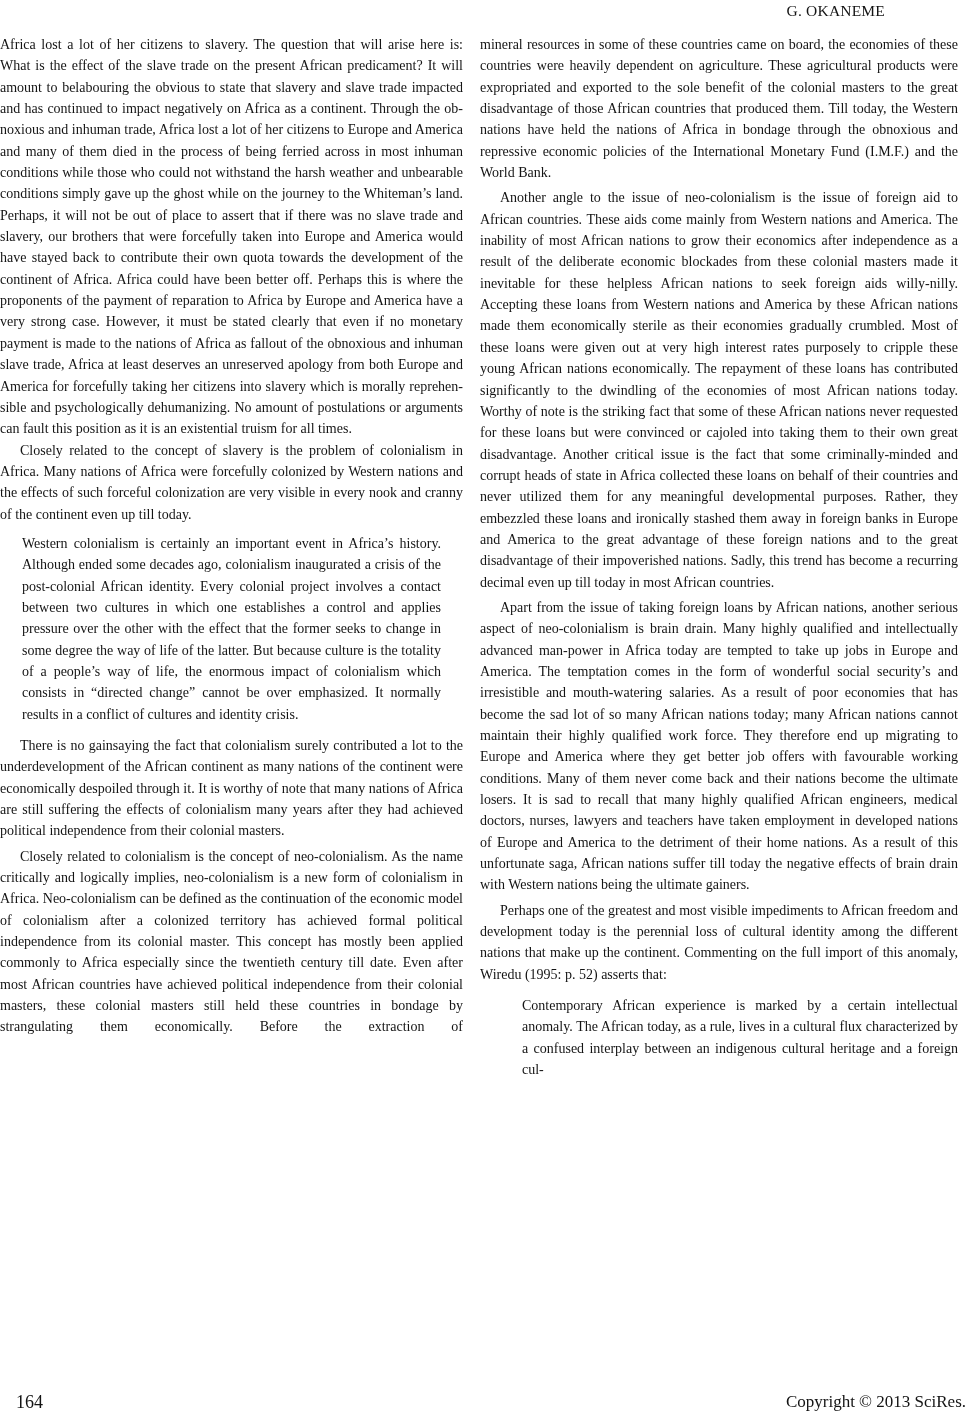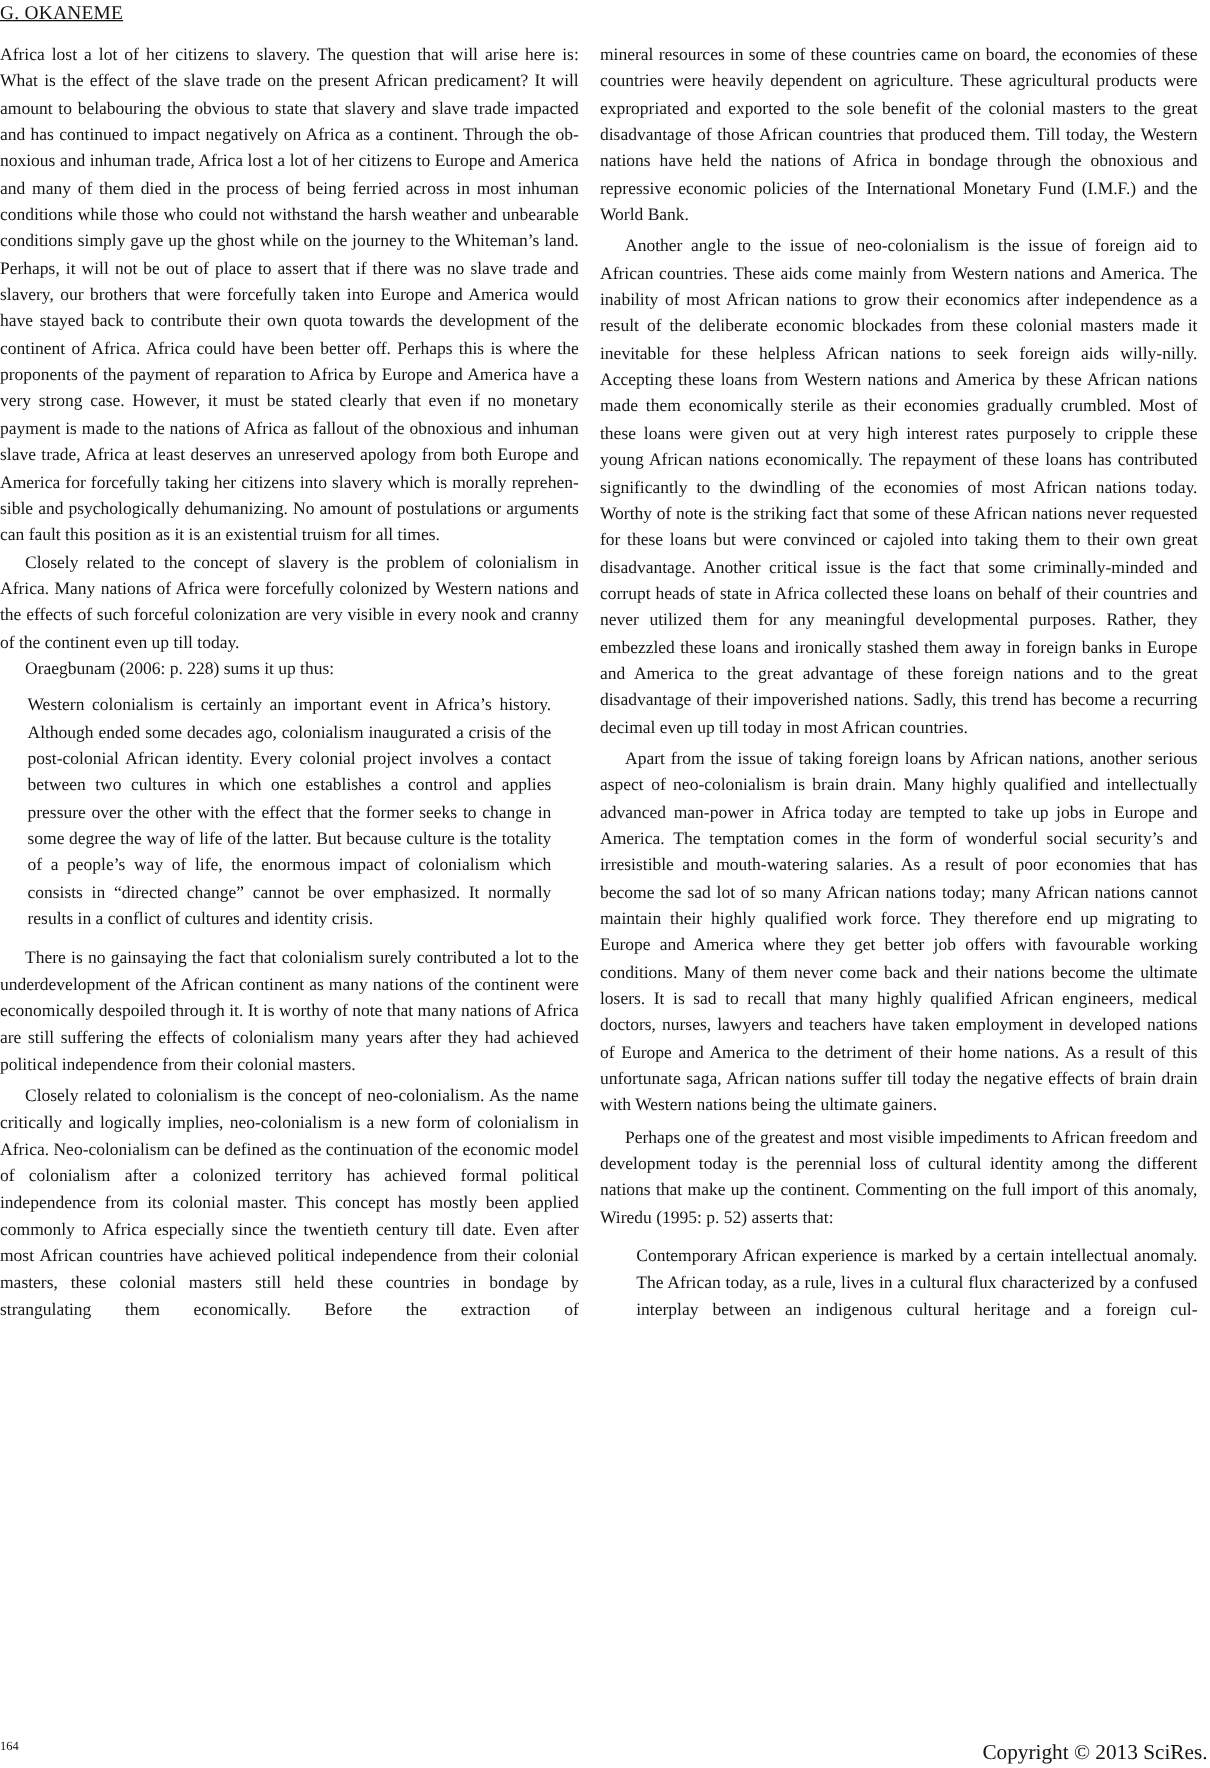--- a/index.html
+++ b/index.html
@@ -3,54 +3,53 @@
 <meta charset="utf-8">
 <style>
   html, body { margin: 0; padding: 0; background: #ffffff; }
   body {
     width: 968px; height: 1414px; position: relative; overflow: hidden;
     font-family: "Liberation Serif", "DejaVu Serif", serif;
     color: #141414;
   }
   .running-head {
     position: absolute; top: 2px; left: 0; width: 885px;
-    text-align: left; font-size: 15.5px; letter-spacing: 0.2px; text-decoration: underline;
+    text-align: right; font-size: 15.5px; letter-spacing: 0.2px;
   }
   .column {
     position: absolute; top: 34px;
     font-size: 14px; line-height: 21.35px;
     text-align: justify;
   }
   .col-left { left: 0; width: 463px; }
   .col-right { left: 480px; width: 478px; }
   p { margin: 0; text-indent: 20px; hyphens: manual; }
   p.cont { text-indent: 0; }
   p.last-justify { text-align-last: justify; }
   .quote {
     margin: 8px 22px 10px 22px;
     text-indent: 0;
   }
-  .col-right .quote { margin: 10px 0 0 29px; }
+  .col-right .quote { margin: 10px 0 0 42px; }
   .footer-page {
-    position: absolute; left: 0; top: 1392px; font-size: 10px;
+    position: absolute; left: 16px; top: 1392px; font-size: 18px;
   }
   .footer-copy {
     position: absolute; right: 2px; top: 1392px; font-size: 17px;
   }
   .gap-small { height: 4px; }
 </style>
 </head>
 <body>
 
 <div class="running-head">G. OKANEME</div>
 
 <div class="column col-left">
   <p class="cont">Africa lost a lot of her citizens to slavery. The question that will arise here is: What is the effect of the slave trade on the present African predicament? It will amount to belabouring the obvious to state that slavery and slave trade impacted and has continued to impact negatively on Africa as a continent. Through the ob­noxious and inhuman trade, Africa lost a lot of her citizens to Europe and America and many of them died in the process of being ferried across in most inhuman conditions while those who could not withstand the harsh weather and unbearable conditions simply gave up the ghost while on the journey to the Whiteman’s land. Perhaps, it will not be out of place to assert that if there was no slave trade and slavery, our brothers that were forcefully taken into Europe and America would have stayed back to contribute their own quota towards the devel­opment of the continent of Africa. Africa could have been bet­ter off. Perhaps this is where the proponents of the payment of reparation to Africa by Europe and America have a very strong case. However, it must be stated clearly that even if no mone­tary payment is made to the nations of Africa as fallout of the obnoxious and inhuman slave trade, Africa at least deserves an unreserved apology from both Europe and America for force­fully taking her citizens into slavery which is morally reprehen­sible and psychologically dehumanizing. No amount of postu­lations or arguments can fault this position as it is an existential truism for all times.</p>
   <p>Closely related to the concept of slavery is the problem of colonialism in Africa. Many nations of Africa were forcefully colonized by Western nations and the effects of such forceful colonization are very visible in every nook and cranny of the continent even up till today.</p>
-  <p>Oraegbunam (2006: p. 228) sums it up thus:</p>
   <p class="quote">Western colonialism is certainly an important event in Af­rica’s history. Although ended some decades ago, coloni­alism inaugurated a crisis of the post-colonial African iden­tity. Every colonial project involves a contact between two cultures in which one establishes a control and ap­plies pressure over the other with the effect that the for­mer seeks to change in some degree the way of life of the latter. But because culture is the totality of a people’s way of life, the enormous impact of colonialism which consists in “directed change” cannot be over emphasized. It nor­mally results in a conflict of cultures and identity crisis.</p>
   <p>There is no gainsaying the fact that colonialism surely con­tributed a lot to the underdevelopment of the African continent as many nations of the continent were economically despoiled through it. It is worthy of note that many nations of Africa are still suffering the effects of colonialism many years after they had achieved political independence from their colonial mas­ters.</p>
   <div class="gap-small"></div>
   <p class="last-justify">Closely related to colonialism is the concept of neo-coloni­alism. As the name critically and logically implies, neo-colon­ialism is a new form of colonialism in Africa. Neo-colonialism can be defined as the continuation of the economic model of colonialism after a colonized territory has achieved formal po­litical independence from its colonial master. This concept has mostly been applied commonly to Africa especially since the twentieth century till date. Even after most African countries have achieved political independence from their colonial mas­ters, these colonial masters still held these countries in bondage by strangulating them economically. Before the extraction of</p>
 </div>
 
 <div class="column col-right">
   <p class="cont">mineral resources in some of these countries came on board, the economies of these countries were heavily dependent on agri­culture. These agricultural products were expropriated and ex­ported to the sole benefit of the colonial masters to the great disadvantage of those African countries that produced them. Till today, the Western nations have held the nations of Africa in bondage through the obnoxious and repressive economic policies of the International Monetary Fund (I.M.F.) and the World Bank.</p>
   <div class="gap-small"></div>
   <p>Another angle to the issue of neo-colonialism is the issue of foreign aid to African countries. These aids come mainly from Western nations and America. The inability of most African nations to grow their economics after independence as a result of the deliberate economic blockades from these colonial mas­ters made it inevitable for these helpless African nations to seek foreign aids willy-nilly. Accepting these loans from Western nations and America by these African nations made them eco­nomically sterile as their economies gradually crumbled. Most of these loans were given out at very high interest rates pur­posely to cripple these young African nations economically. The repayment of these loans has contributed significantly to the dwindling of the economies of most African nations today. Worthy of note is the striking fact that some of these African nations never requested for these loans but were convinced or cajoled into taking them to their own great disadvantage. An­other critical issue is the fact that some criminally-minded and corrupt heads of state in Africa collected these loans on behalf of their countries and never utilized them for any meaningful developmental purposes. Rather, they embezzled these loans and ironically stashed them away in foreign banks in Europe and America to the great advantage of these foreign nations and to the great disadvantage of their impoverished nations. Sadly, this trend has become a recurring decimal even up till today in most African countries.</p>

